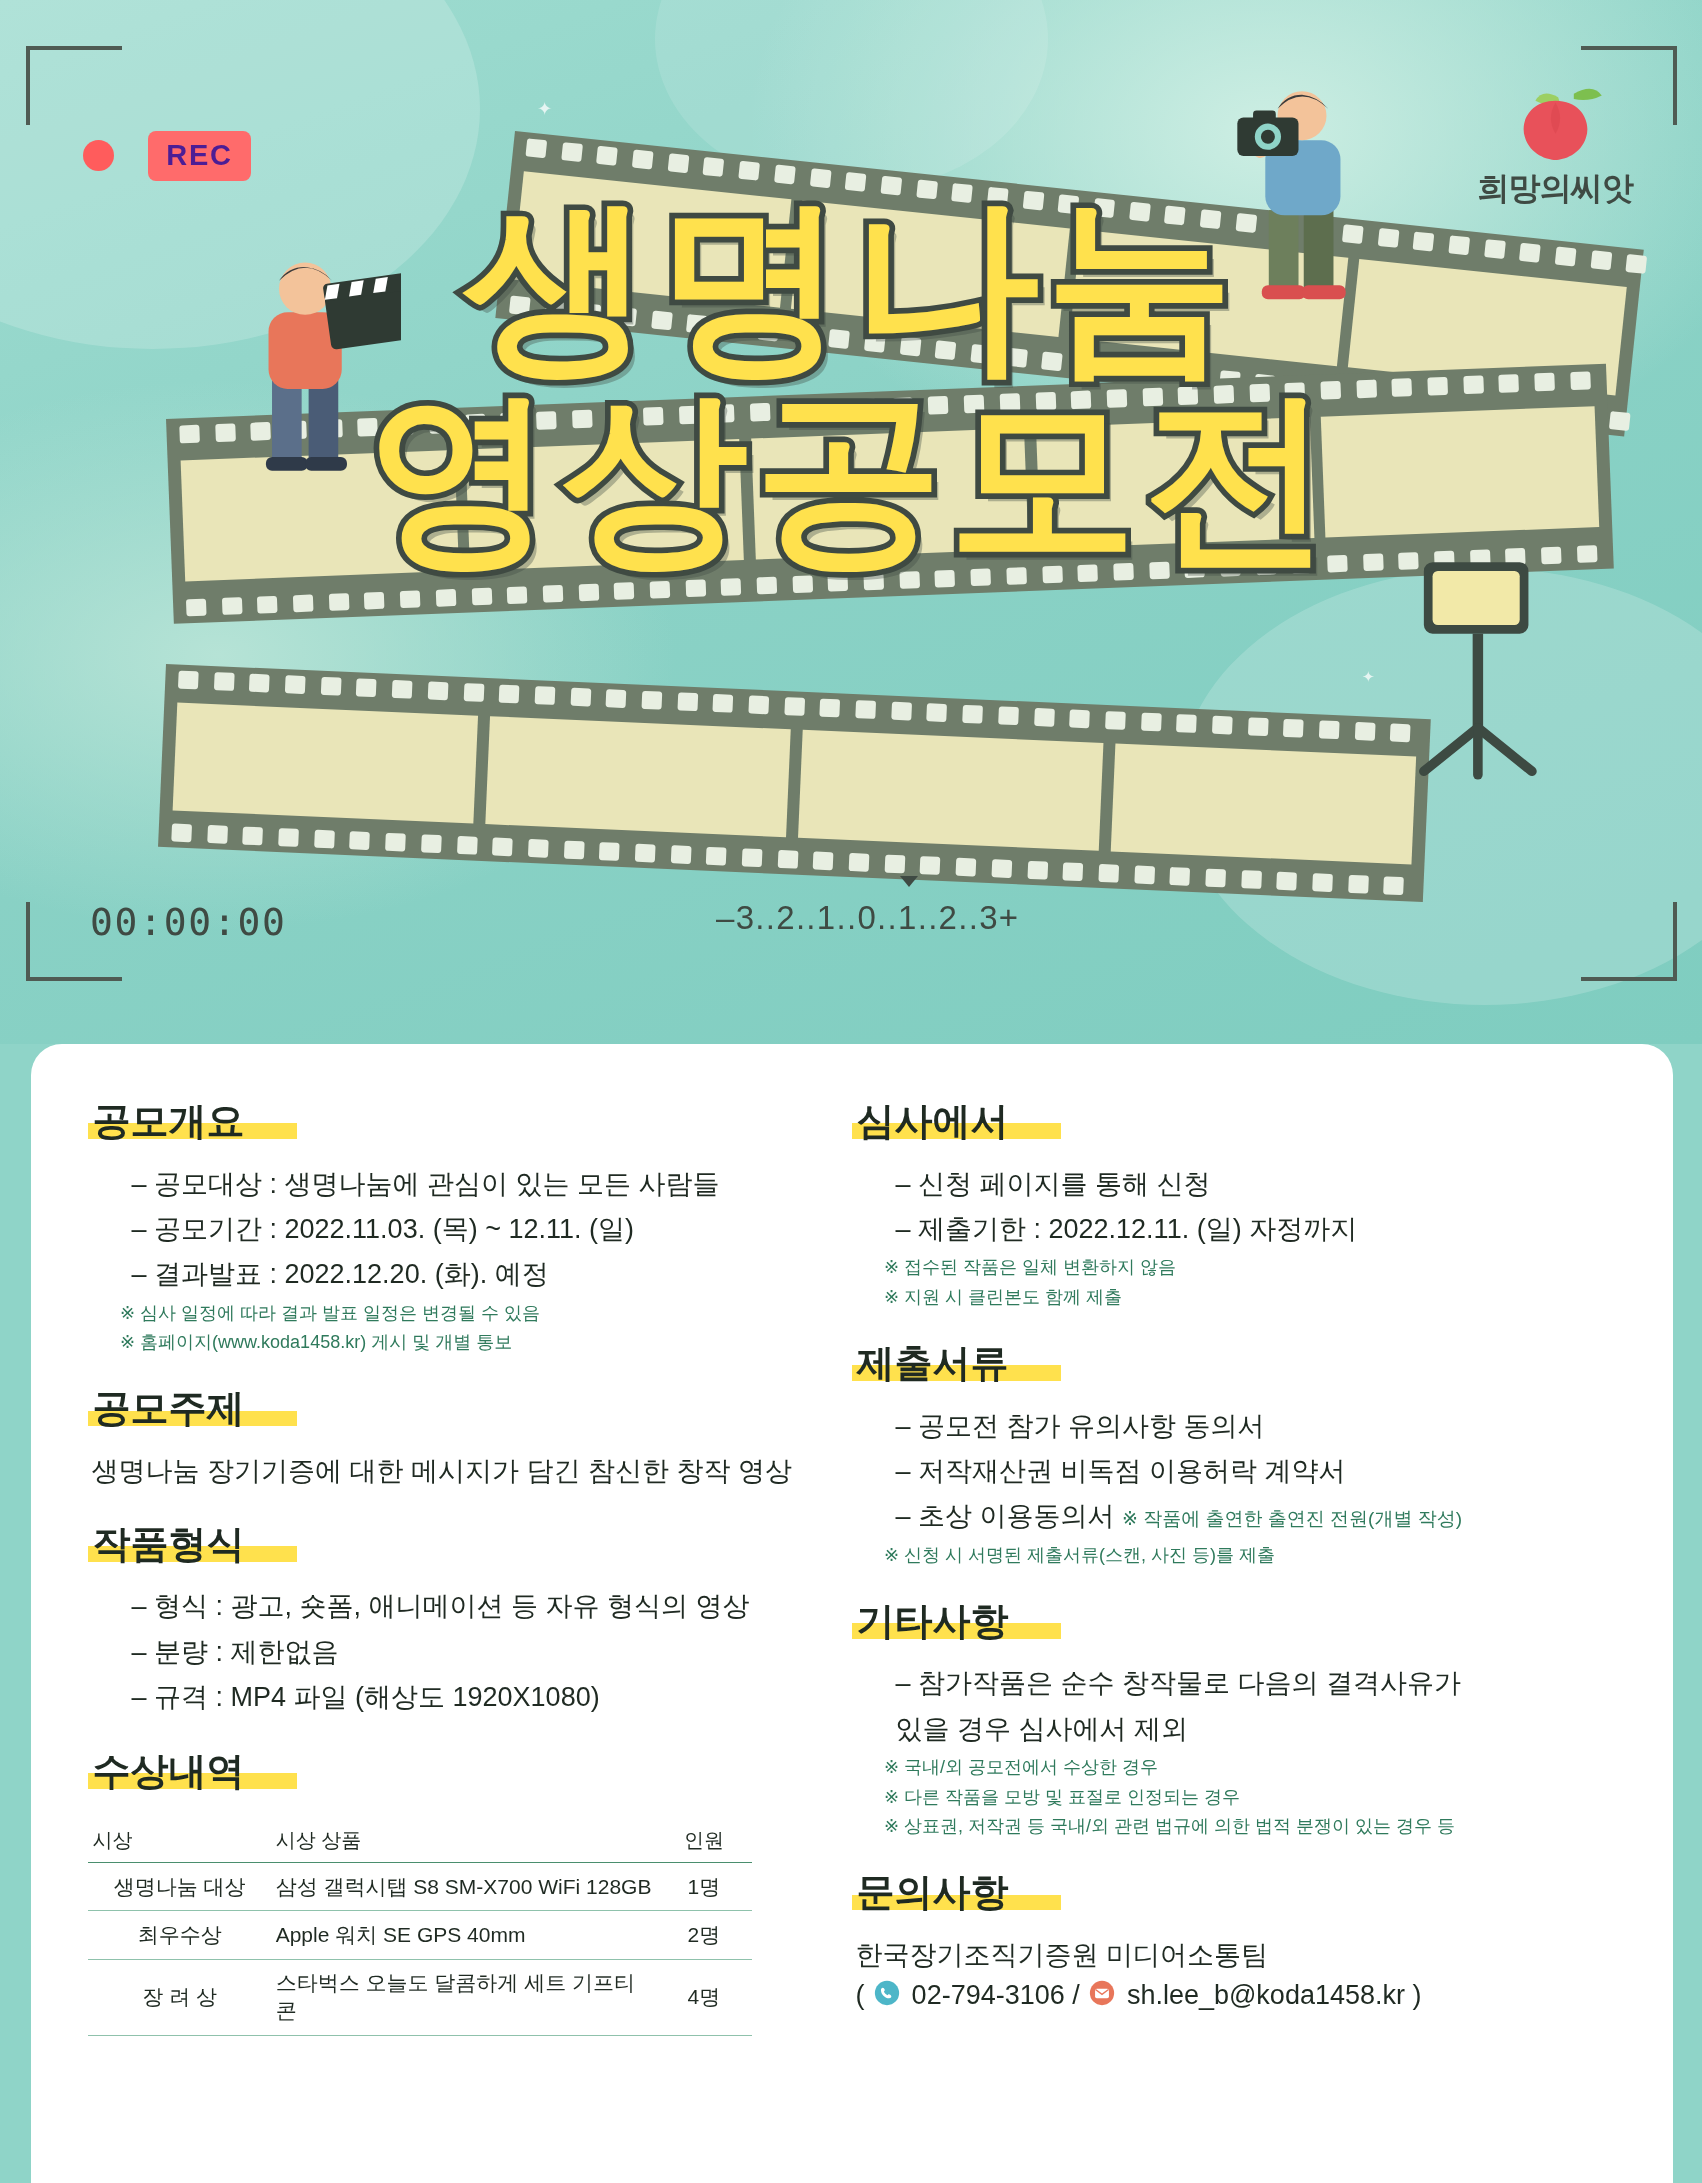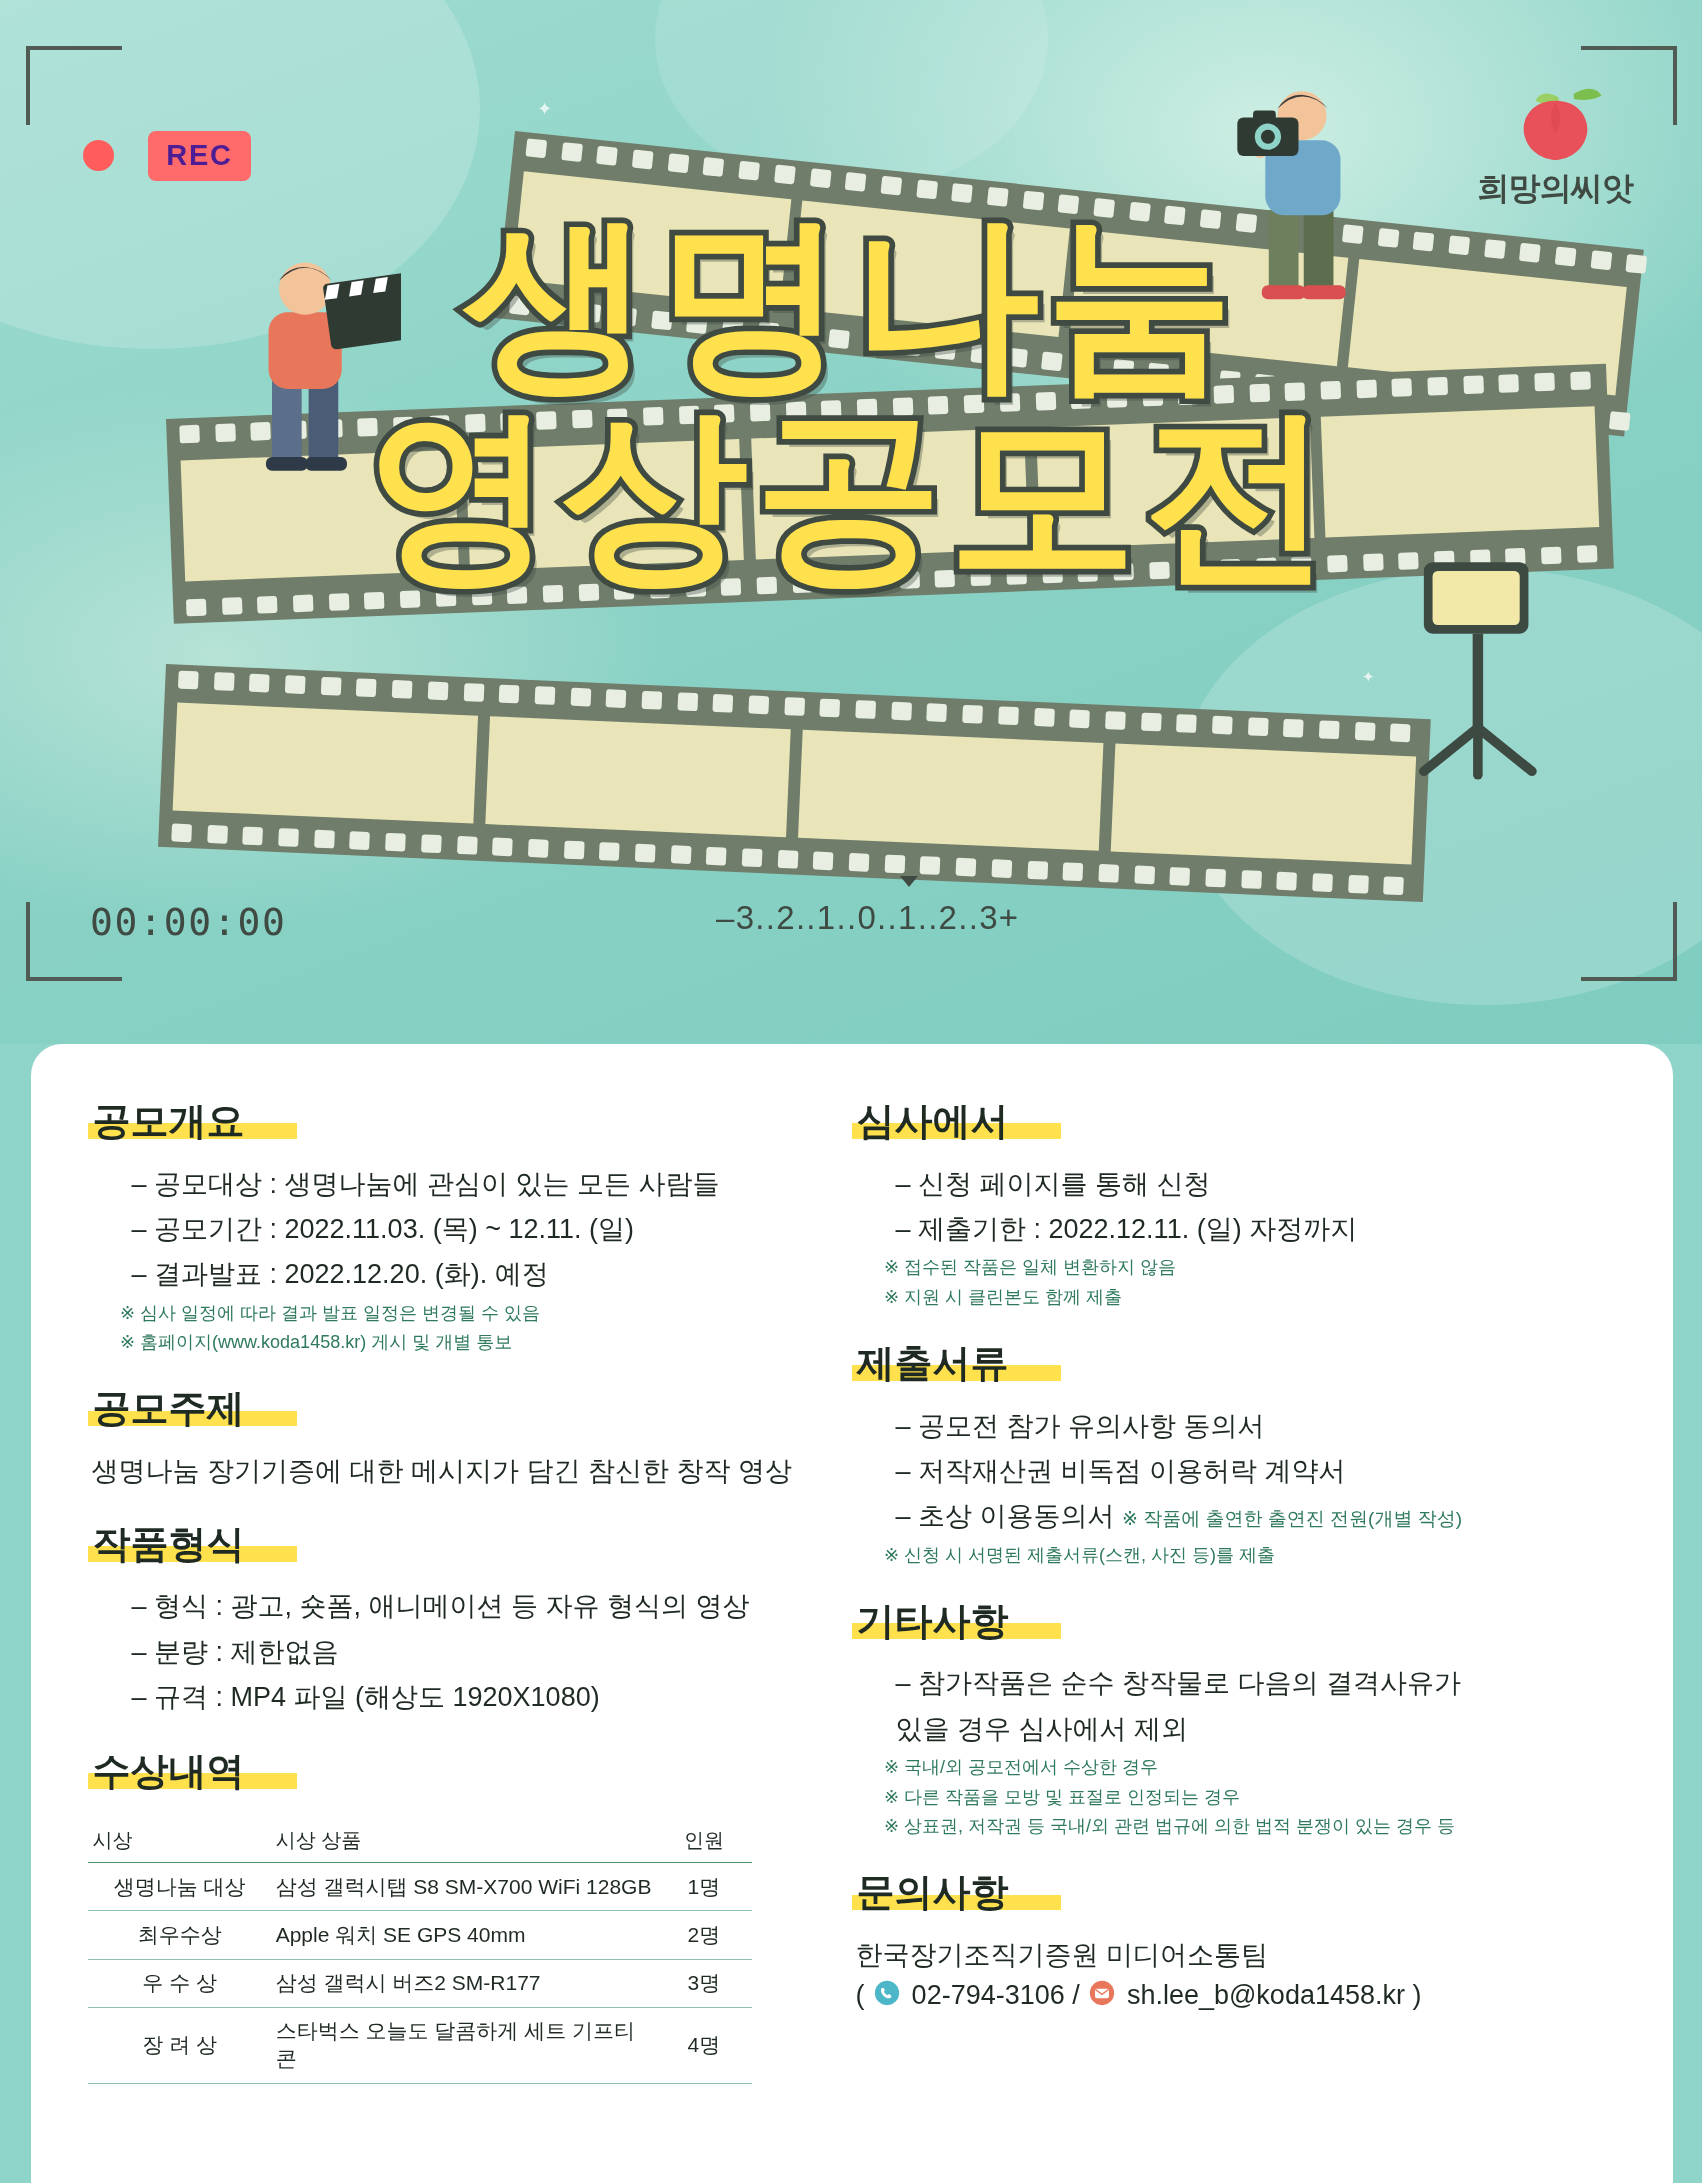--- a/index.html
+++ b/index.html
@@ -106,21 +106,21 @@
   }
   .film .frame { height: 100%; background: #e9e5b8; flex: 1 1 0; }
 
   .film1 { left: 515px; top: 131px; width: 1135px; height: 188px; transform: rotate(6deg); }
   .film2 { left: 166px; top: 419px; width: 1441px; height: 205px; transform: rotate(-2.2deg); }
   .film3 { left: 166px; top: 664px; width: 1266px; height: 183px; transform: rotate(2.5deg); }
 
   
   .title-wrap {
     position: absolute;
-    left: 0; top: 207px;
+    left: 0; top: 190px;
     width: 1703px;
     text-align: center;
     z-index: 6;
   }
   .title-line {
     font-family: "Liberation Sans", sans-serif;
     font-weight: bold;
     font-size: 188px;
     line-height: 1.02;
     color: #ffe14d;
@@ -634,25 +634,20 @@
               <td class="c">생명나눔 대상</td>
               <td>삼성 갤럭시탭 S8 SM-X700 WiFi 128GB</td>
               <td class="c">1명</td>
             </tr>
             <tr>
               <td class="c">최우수상</td>
               <td>Apple 워치 SE GPS 40mm</td>
               <td class="c">2명</td>
             </tr>
             <tr>
-              <td class="c">우 수 상</td>
-              <td>삼성 갤럭시 버즈2 SM-R177</td>
-              <td class="c">3명</td>
-            </tr>
-            <tr>
               <td class="c">장 려 상</td>
               <td>스타벅스 오늘도 달콤하게 세트 기프티콘</td>
               <td class="c">4명</td>
             </tr>
           </tbody>
         </table>
       </div>
 
     </div>
 

